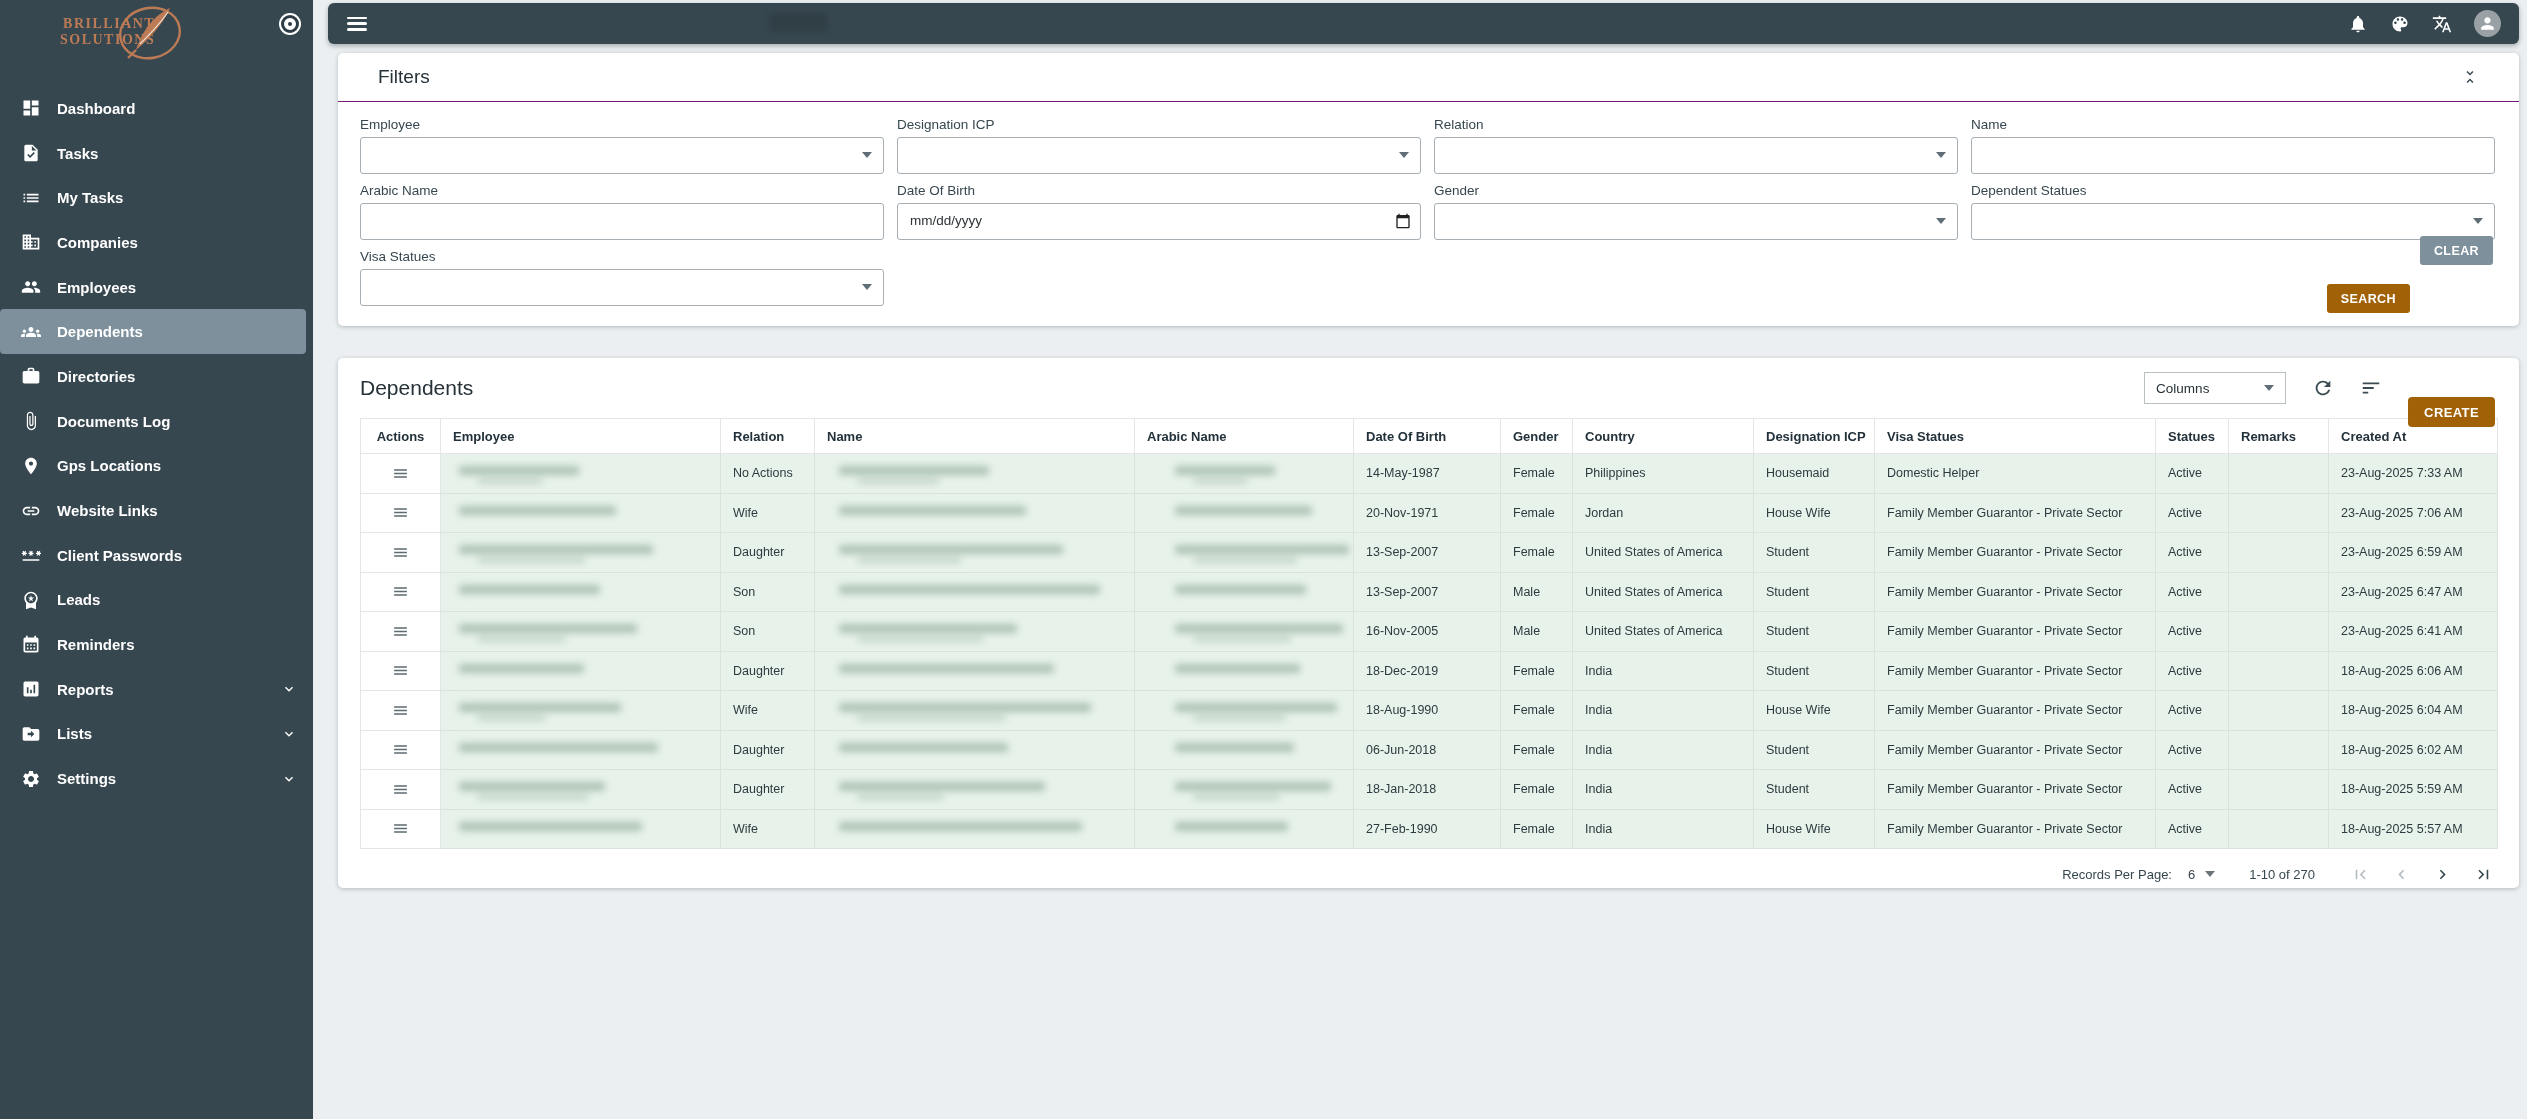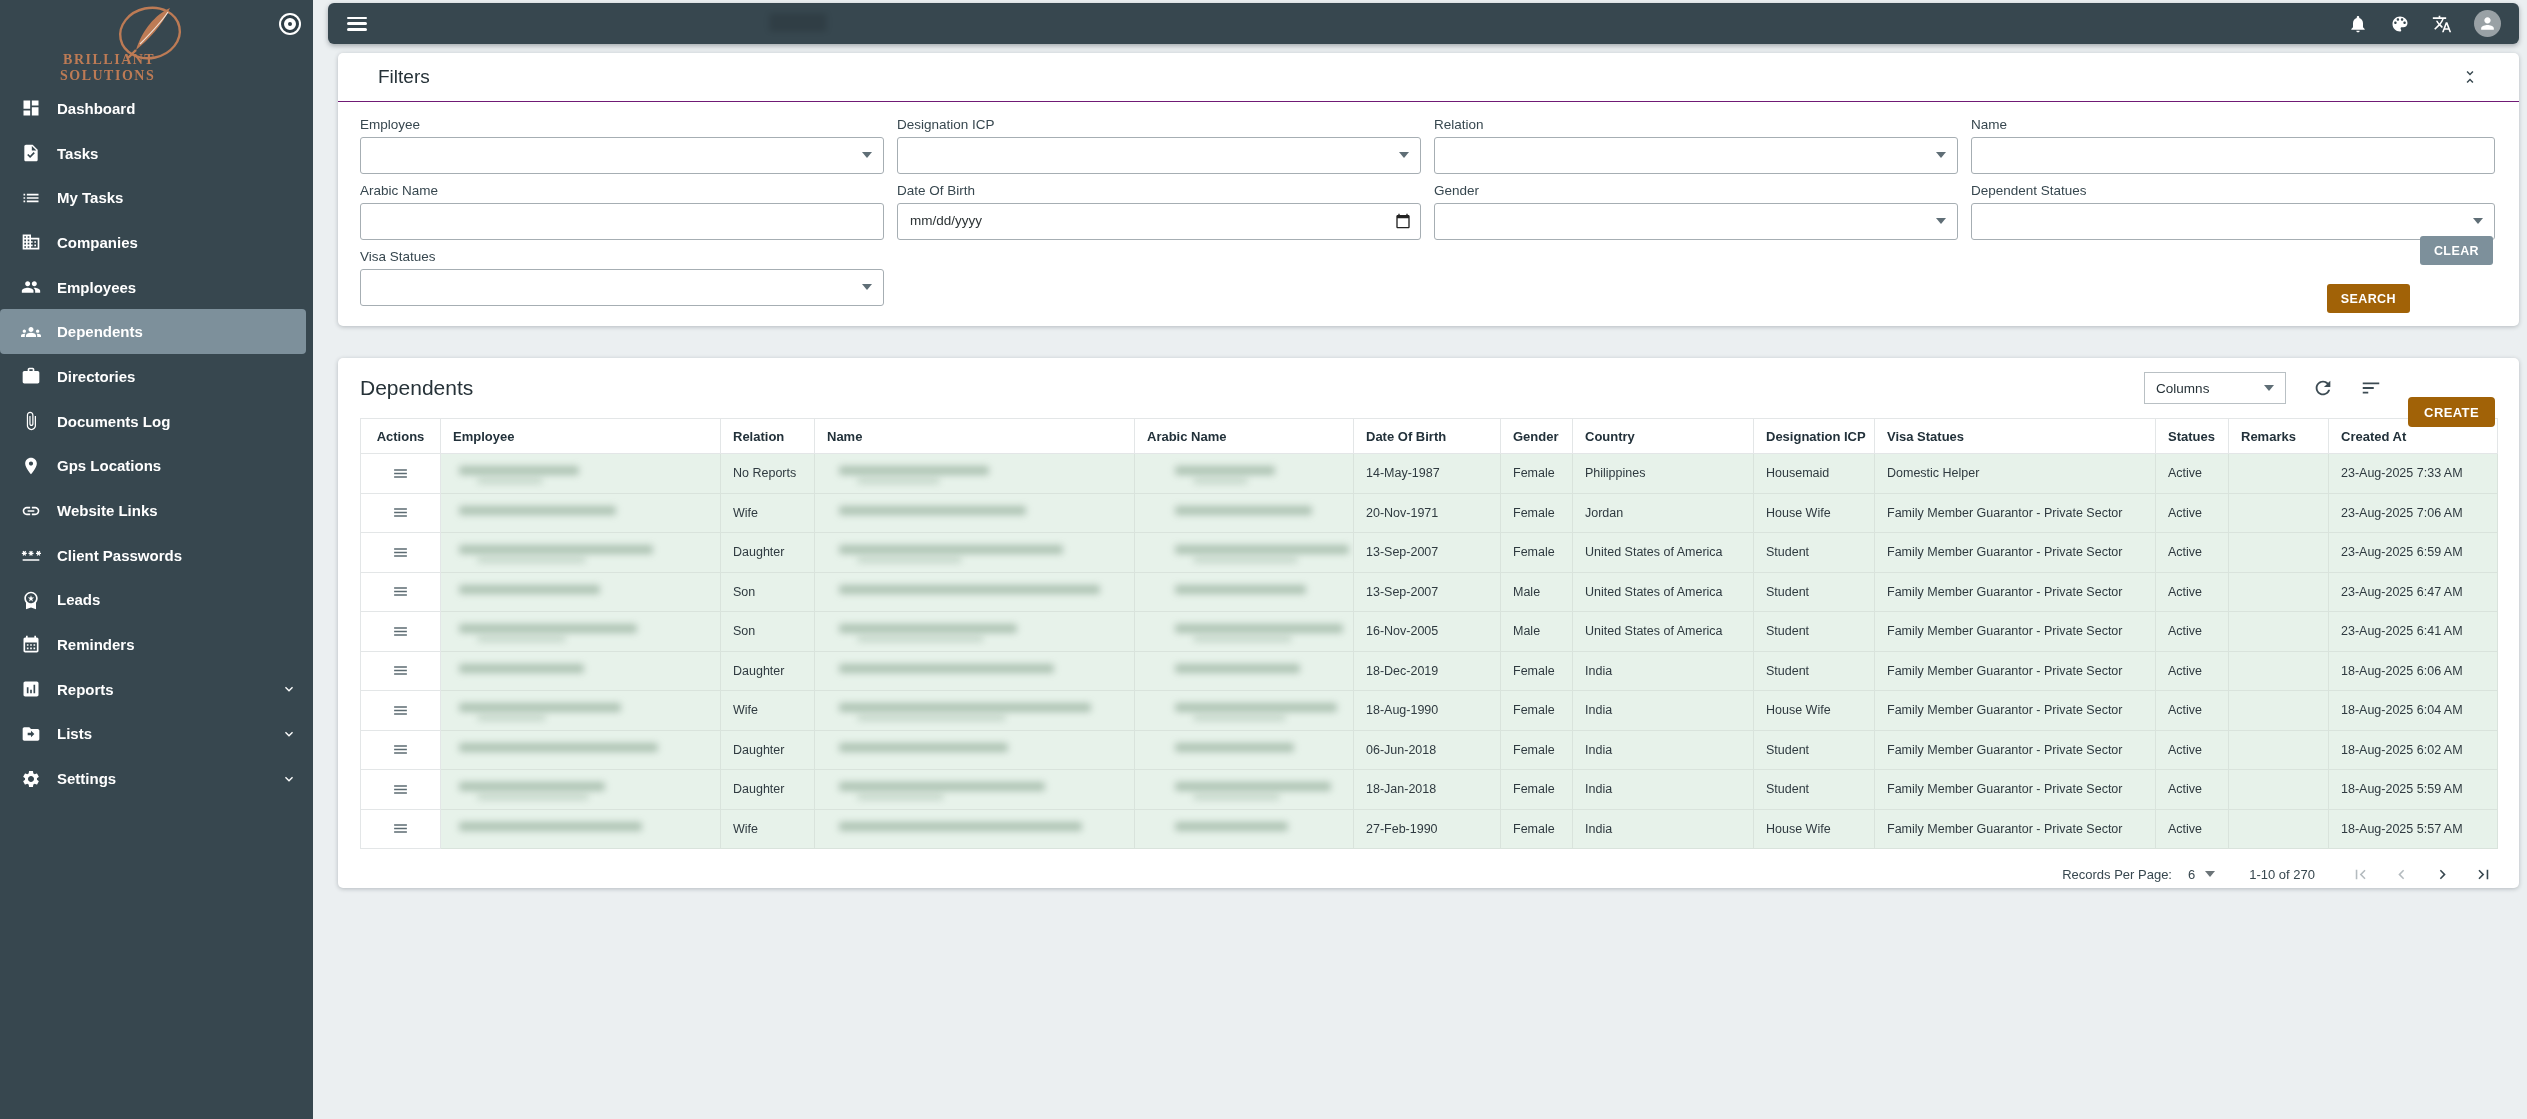--- a/index.html
+++ b/index.html
@@ -6,21 +6,21 @@
   body{
     width:2527px;height:1119px;background:#ebeff1;overflow:hidden;
     font-family:"Liberation Sans",sans-serif;position:relative;
     -webkit-font-smoothing:antialiased;
   }
   
   .sidebar{position:absolute;left:0;top:0;width:313px;height:1119px;background:#37474f;z-index:3;}
   .brand{position:relative;height:70px;}
   .brand-text{position:absolute;left:60px;top:16px;text-align:right;
     font-family:"Liberation Serif",serif;font-variant:small-caps;font-weight:bold;
-    color:#bd7b55;font-size:14px;line-height:16px;letter-spacing:1.5px;margin-top:36px;}
+    color:#bd7b55;font-size:14px;line-height:16px;letter-spacing:1.5px;}
   .brand-logo{position:absolute;left:108px;top:0px;}
   .side-toggle{position:absolute;right:12px;top:13px;width:22px;height:22px;border-radius:50%;
     background:#fff;display:flex;align-items:center;justify-content:center;cursor:pointer;}
   .side-toggle .ring{width:12px;height:12px;border:3px solid #2e3d45;border-radius:50%;
     display:flex;align-items:center;justify-content:center;}
   .side-toggle .dot{width:4px;height:4px;background:#2e3d45;border-radius:50%;}
   .nav{position:absolute;top:86px;left:0;right:0;}
   .nav-item{height:44.7px;display:flex;align-items:center;padding:0 16px 0 21px;
     color:#ffffff;font-size:15px;font-weight:600;cursor:pointer;}
   .nav-item.active{background:#7d909b;border-radius:4px;margin-right:7px;padding-right:9px;}
@@ -373,21 +373,21 @@
       </thead>
     <tbody id="tbody">
         <tr>
           <td class="c-actions"><svg class="act-ic" viewBox="0 0 24 24">
               <path d="M3 6h18v2H3zm0 5h18v2H3zm0 5h18v2H3z"></path>
             </svg></td>
           <td class="redact">
             <span class="rb" style="left:18px;top:12px;width:120px;height:9px;"></span>
             <span class="rb" style="left:36px;top:24px;width:66px;height:6px;opacity:.6;"></span>
           </td>
-          <td>No Reports</td>
+          <td>No Actions</td>
           <td class="redact">
             <span class="rb" style="left:24px;top:12px;width:150px;height:9px;"></span>
             <span class="rb" style="left:42px;top:24px;width:82.5px;height:6px;opacity:.6;"></span>
           </td>
           <td class="redact">
             <span class="rb" style="left:40px;top:12px;width:100px;height:9px;"></span>
             <span class="rb" style="left:58px;top:24px;width:55.00000000000001px;height:6px;opacity:.6;"></span>
           </td>
           <td>14-May-1987</td>
           <td>Female</td>

